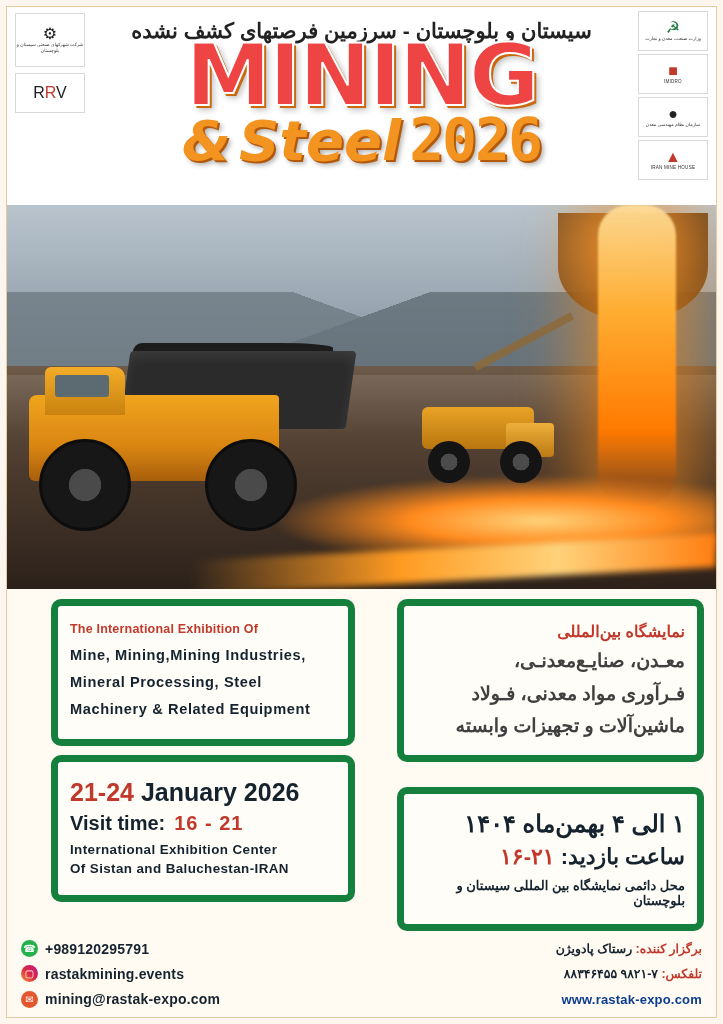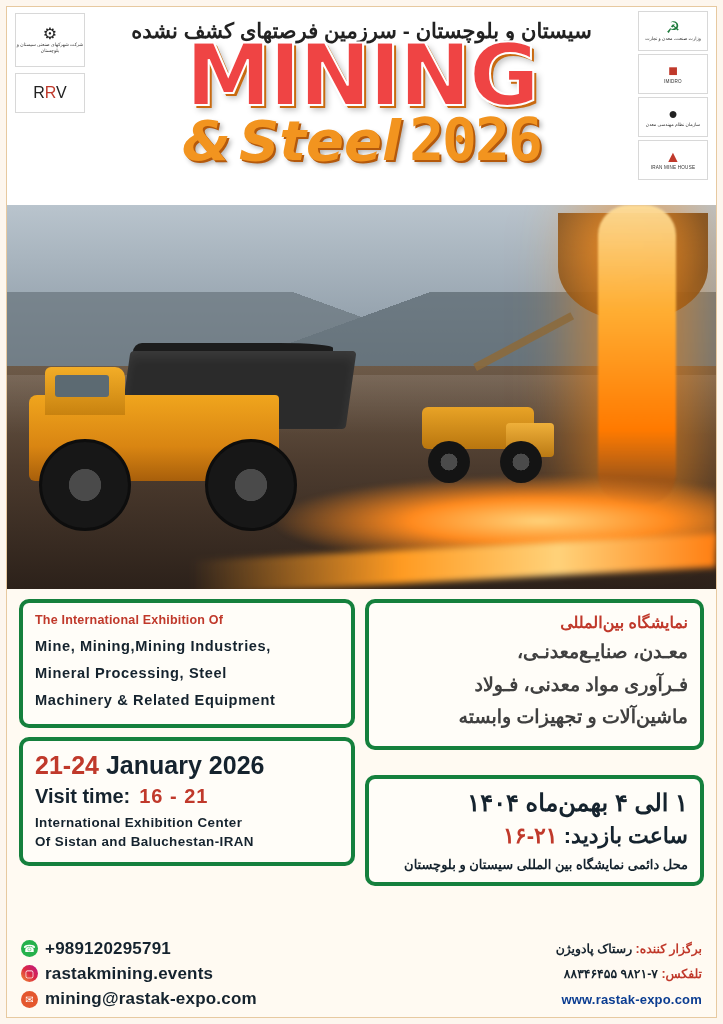--- a/index.html
+++ b/index.html
@@ -247,24 +247,25 @@
   .content {
     padding: 10px 12px 0 12px;
     display: flex;
     gap: 10px;
     height: 362px;
   }
   .col-left { width: 336px; display: flex; flex-direction: column; gap: 9px; }
   .col-right { flex: 1; display: flex; flex-direction: column; gap: 25px; }
 
   .card {
-    border: 4px solid #15803d;
+    border: 7px solid #15803d;
     border-radius: 10px;
     background: #fffdf8;
-    padding: 10px 12px;
+    padding: 16px 12px;
+    margin-left: 32px;
   }
 
   .en-title {
     color: #c0392b;
     font-weight: bold;
     font-size: 12.5px;
     letter-spacing: .2px;
     margin-bottom: 6px;
   }
   .en-line {
@@ -367,21 +368,21 @@
     width: 17px; height: 17px; border-radius: 50%;
     color: #fff; font-size: 10px;
     display: flex; align-items: center; justify-content: center;
     margin-right: 7px;
     flex: 0 0 auto;
   }
   .ic-wa { background: #25b14c; }
   .ic-ig { background: linear-gradient(45deg,#f09433,#dc2743,#bc1888); }
   .ic-mail { background: #e4572e; }
   .fleft {
-    font-size: 17px;
+    font-size: 14px;
     color: #15232e;
     font-weight: bold;
     letter-spacing: .2px;
     min-width: 186px;
   }
   .fright {
     direction: rtl;
     margin-left: auto;
     font-size: 12.4px;
     color: #15232e;

